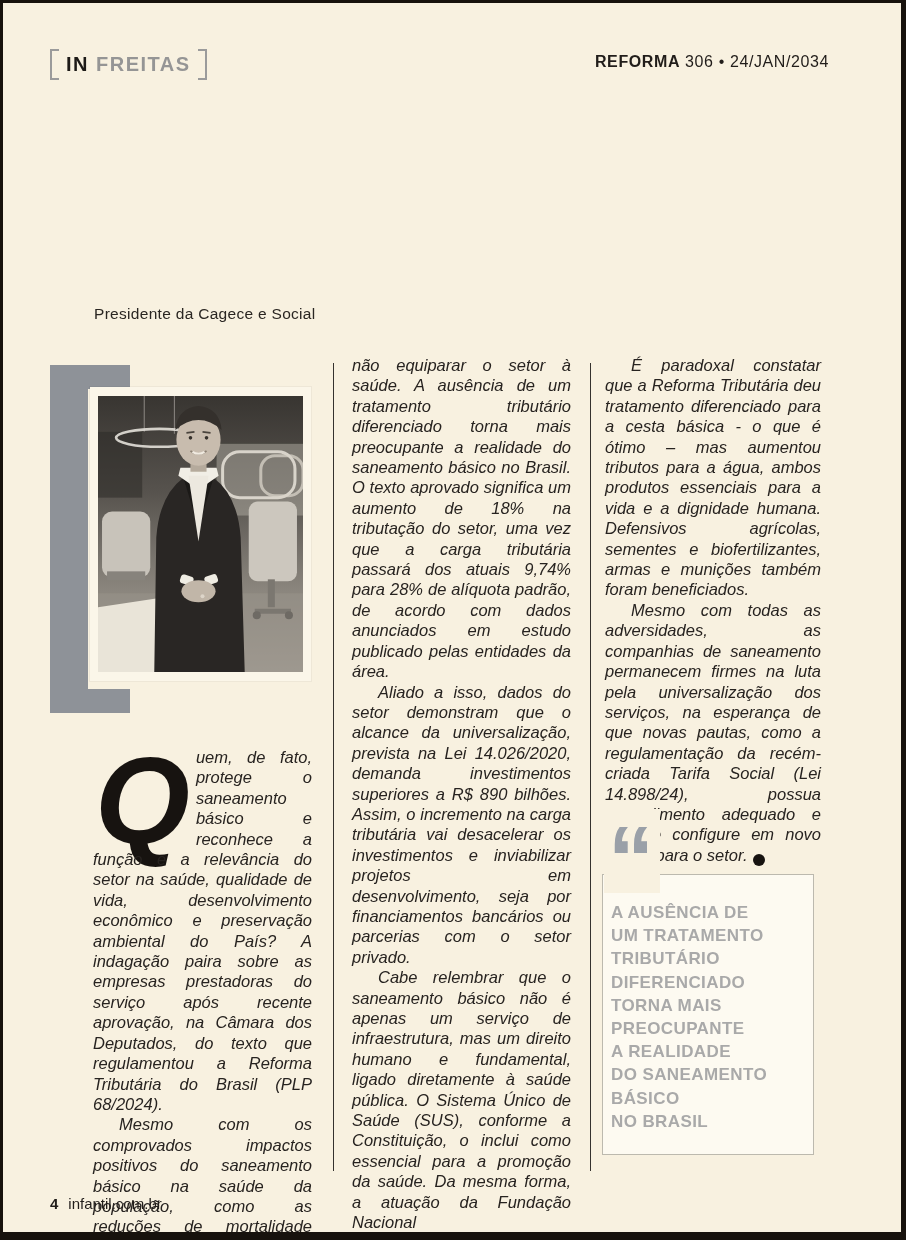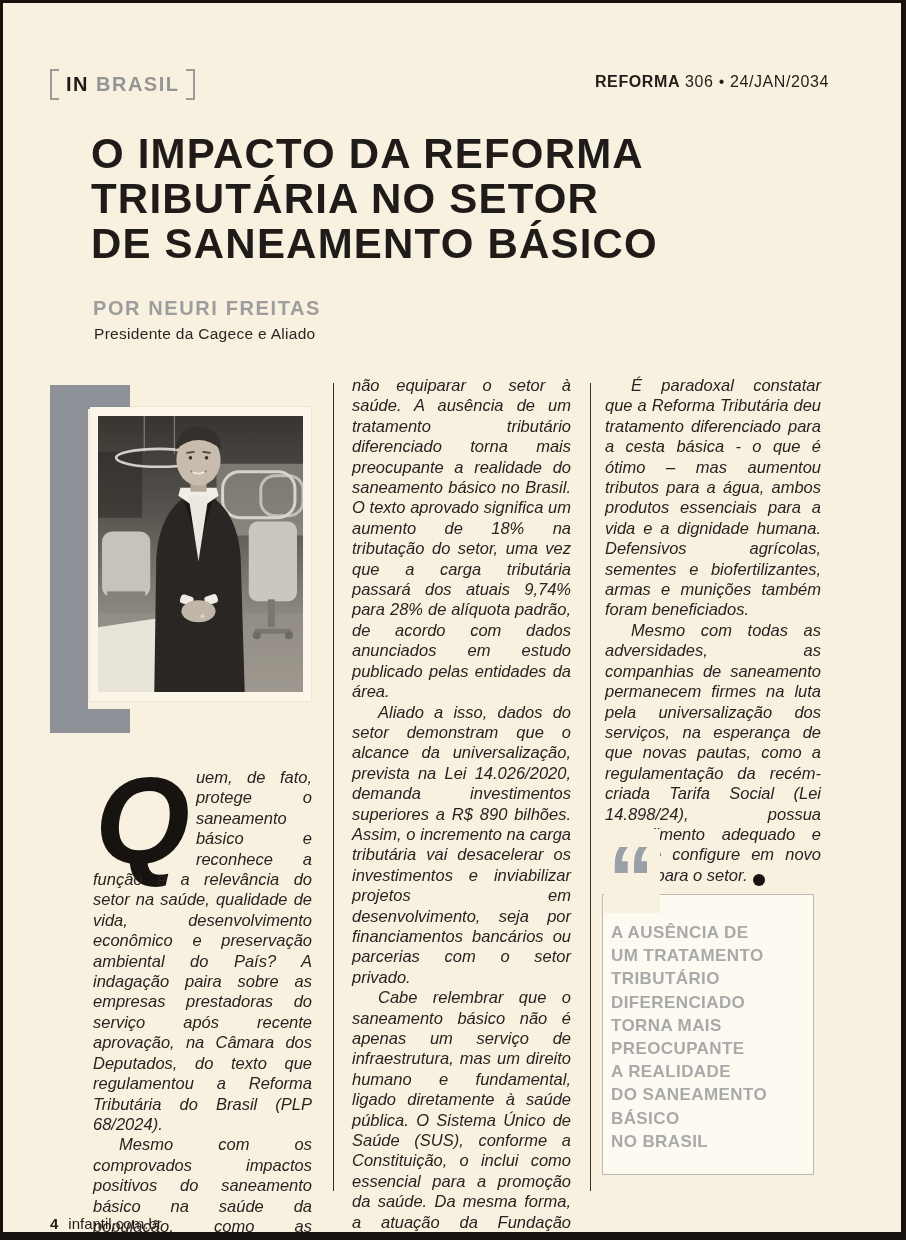--- a/index.html
+++ b/index.html
@@ -7,21 +7,21 @@
     position:relative;
     width:906px;height:1240px;
     box-sizing:border-box;
     background:#f8f1e0;
     border-style:solid;border-color:#17120d;
     border-width:3px 5px 8px 3px;
     overflow:hidden;
     font-family:"Liberation Sans", sans-serif;
     color:#262220;
   }
-  .abs{position:absolute;margin-top:20px;}
+  .abs{position:absolute;}
 
   
   .logo{left:47px;top:44px;display:flex;align-items:center;gap:7px;height:34px;}
   .lbr,.rbr{display:inline-block;width:9px;height:31px;box-sizing:border-box;}
   .lbr{border-left:2.5px solid #9b9b9b;border-top:2.5px solid #9b9b9b;border-bottom:2.5px solid #9b9b9b;}
   .rbr{border-right:2.5px solid #9b9b9b;border-top:2.5px solid #9b9b9b;border-bottom:2.5px solid #9b9b9b;}
   .logo-in{font-weight:700;font-size:20px;letter-spacing:1.5px;color:#1d1a17;}
   .logo-op{font-weight:700;font-size:20px;letter-spacing:1.5px;color:#959595;}
   .issue{right:72px;top:50px;font-size:16px;letter-spacing:.6px;color:#211d1a;}
   .issue b{font-weight:700;}
@@ -70,35 +70,31 @@
   .footer b{font-weight:700;}
 </style>
 </head>
 <body>
 
 <div class="page">
 
   <div class="abs logo">
     <span class="lbr"></span>
     <span class="logo-in">IN</span>
-    <span class="logo-op">BRASIL</span>
+    <span class="logo-op">FREITAS</span>
     <span class="rbr"></span>
   </div>
   <div class="abs issue">
     <b>REFORMA</b>
     <span>306</span>
     <span>•</span>
     <span>24/JAN/2034</span>
   </div>
 
-  <h1 class="abs title">O IMPACTO DA REFORMA
-TRIBUTÁRIA NO SETOR
-DE SANEAMENTO BÁSICO</h1>
-  <div class="abs byline">POR NEURI FREITAS</div>
-  <div class="abs byline-role">Presidente da Cagece e Aliado</div>
+  <div class="abs byline-role">Presidente da Cagece e Social</div>
 
   <div class="abs dec dec-v"></div>
   <div class="abs dec dec-t"></div>
   <div class="abs dec dec-b"></div>
 
   <div class="abs photo-frame">
     <svg viewBox="0 0 204 277" preserveAspectRatio="none">
       <defs>
         <linearGradient id="bgg" x1="0" y1="0" x2="0" y2="1">
           <stop offset="0" stop-color="#383531"></stop>

